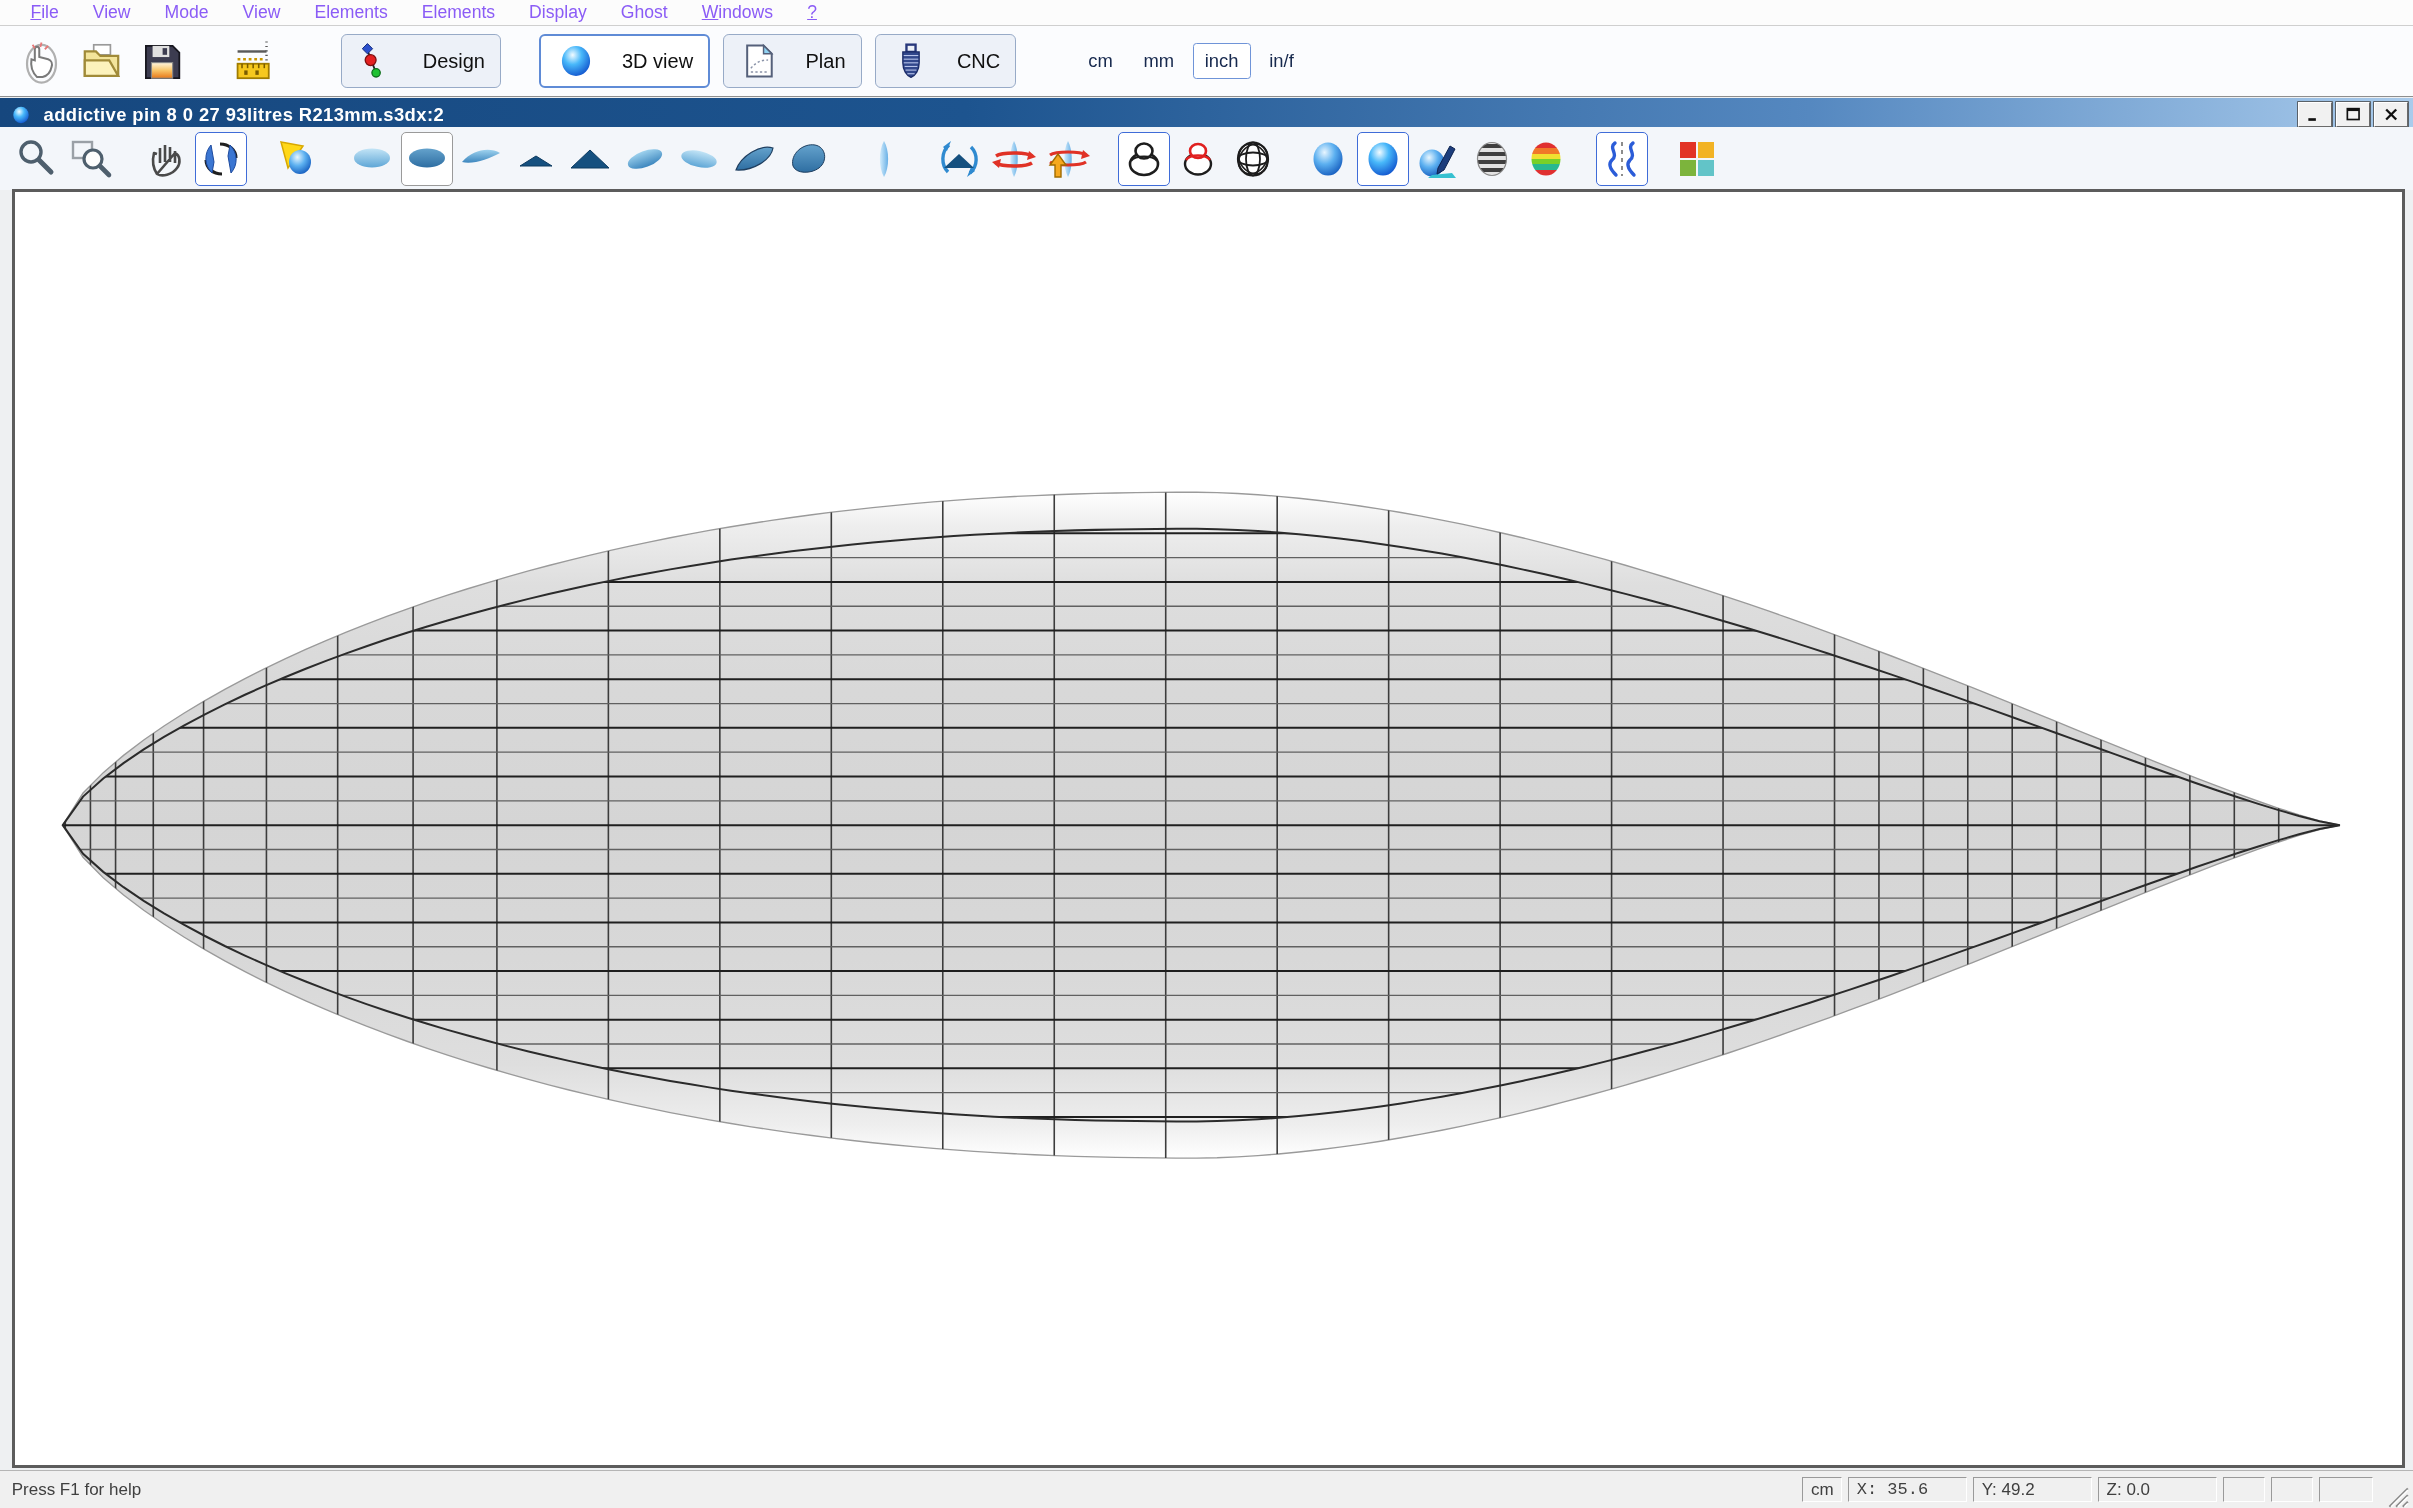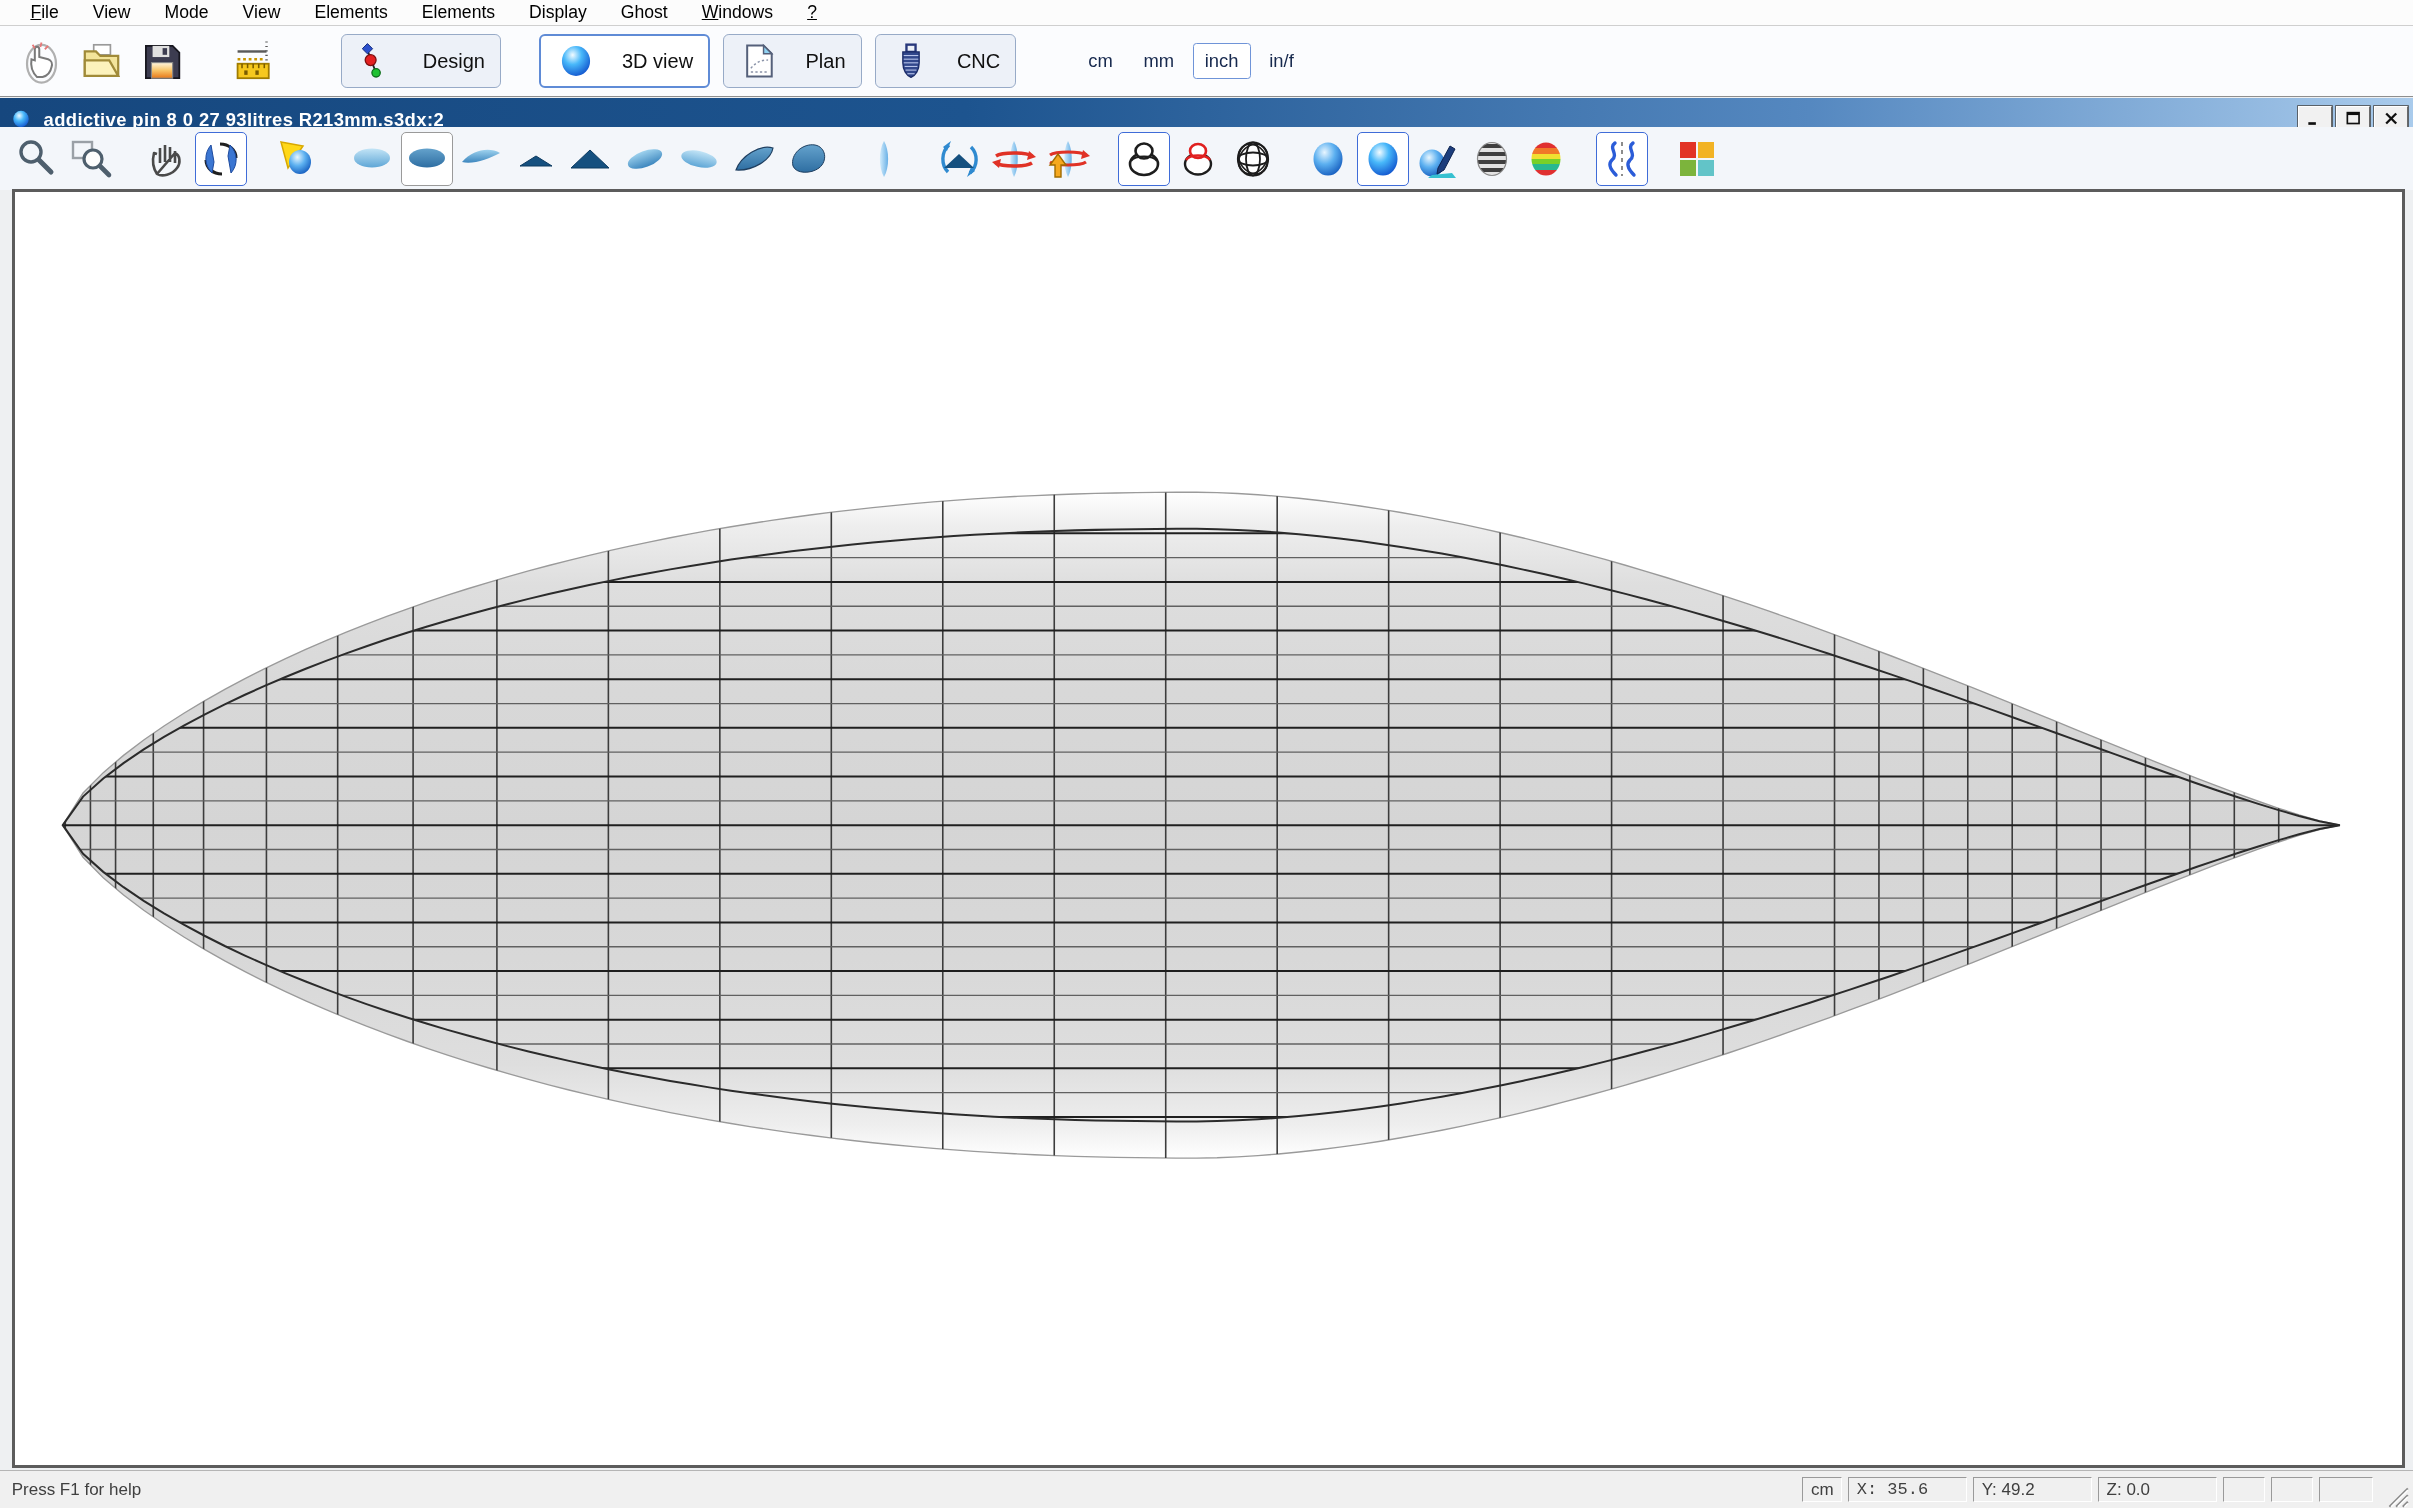--- a/index.html
+++ b/index.html
@@ -3,41 +3,41 @@
 <meta charset="utf-8">
 <style>
   html,body{margin:0;padding:0;}
   body{
     width:2413px;height:1508px;position:relative;overflow:hidden;
     font-family:"Liberation Sans",sans-serif;background:#eef0f2;
   }
   
   .menubar{position:absolute;top:0;left:0;right:0;height:25px;background:#fcfcfc;
     border-bottom:0.8px solid #cfcfcf;display:flex;align-items:center;padding-left:13.4px;}
-  .menu-item{padding:0 17px;font-size:17.6px;color:#000000;line-height:25px;cursor:default;}
+  .menu-item{padding:0 17px;font-size:17.6px;color:#8b5cf6;line-height:25px;cursor:default;}
   .menu-item .u{text-decoration:underline;}
   
   .toolbar1{position:absolute;top:26px;left:0;right:0;height:70px;background:#fbfcfe;
     border-bottom:1.7px solid #8e8e8e;display:flex;align-items:center;padding-left:11.7px;}
   .file-btn{width:60px;height:60px;background:transparent;border:none;display:flex;
     align-items:center;justify-content:center;padding:0;}
   .file-btn svg{width:49px;height:49px;}
   .file-btn.gap{margin-left:35px;}
   .mode-btn{margin-left:13.4px;height:54px;padding:0 15px;display:flex;align-items:center;gap:26px;
     background:#edf1f8;border:1.7px solid #97aac7;border-radius:5.9px;font-size:20px;color:#101010;
     font-family:"Liberation Sans",sans-serif;}
   .mode-btn.first{margin-left:54px;}
   .mode-btn.sel{background:#ffffff;border:2.5px solid #5f8bd6;margin-left:38px;}
   .mode-btn svg{width:40px;height:40px;}
   .unit-group{margin-left:60px;display:flex;align-items:center;gap:6.7px;}
   .unit-btn{font-size:18.4px;color:#17294e;padding:5.9px 11px;background:transparent;
     border:1.7px solid transparent;border-radius:3.4px;font-family:"Liberation Sans",sans-serif;}
   .unit-btn.sel{background:#ffffff;border:1.7px solid #6f94d8;}
   
-  .titlebar{position:absolute;top:98px;left:0;right:0;height:33px;display:flex;align-items:flex-end;
+  .titlebar{position:absolute;top:98px;left:0;right:0;height:33px;display:flex;align-items:center;
     padding:0 5px;background:linear-gradient(90deg,#16477e 0%,#1d548f 40%,#5588c0 75%,#a9cbec 100%);}
   .tb-icon{width:23.5px;height:23.5px;margin-left:5px;display:flex;align-items:center;}
   .tb-icon svg{width:22px;height:22px;}
   .tb-title{color:#ffffff;font-size:18.4px;font-weight:bold;margin-left:10px;flex:1;letter-spacing:0.4px;
     white-space:nowrap;}
   .win-btn{width:34px;height:25px;margin-left:4.2px;background:#f1f1f1;padding:0;
     border:1.7px solid;border-color:#ffffff #6a6a6a #6a6a6a #ffffff;box-shadow:0 0 0 0.8px #4a4a4a;
     display:flex;align-items:center;justify-content:center;}
   .win-btn svg{width:18.4px;height:17px;}
   

